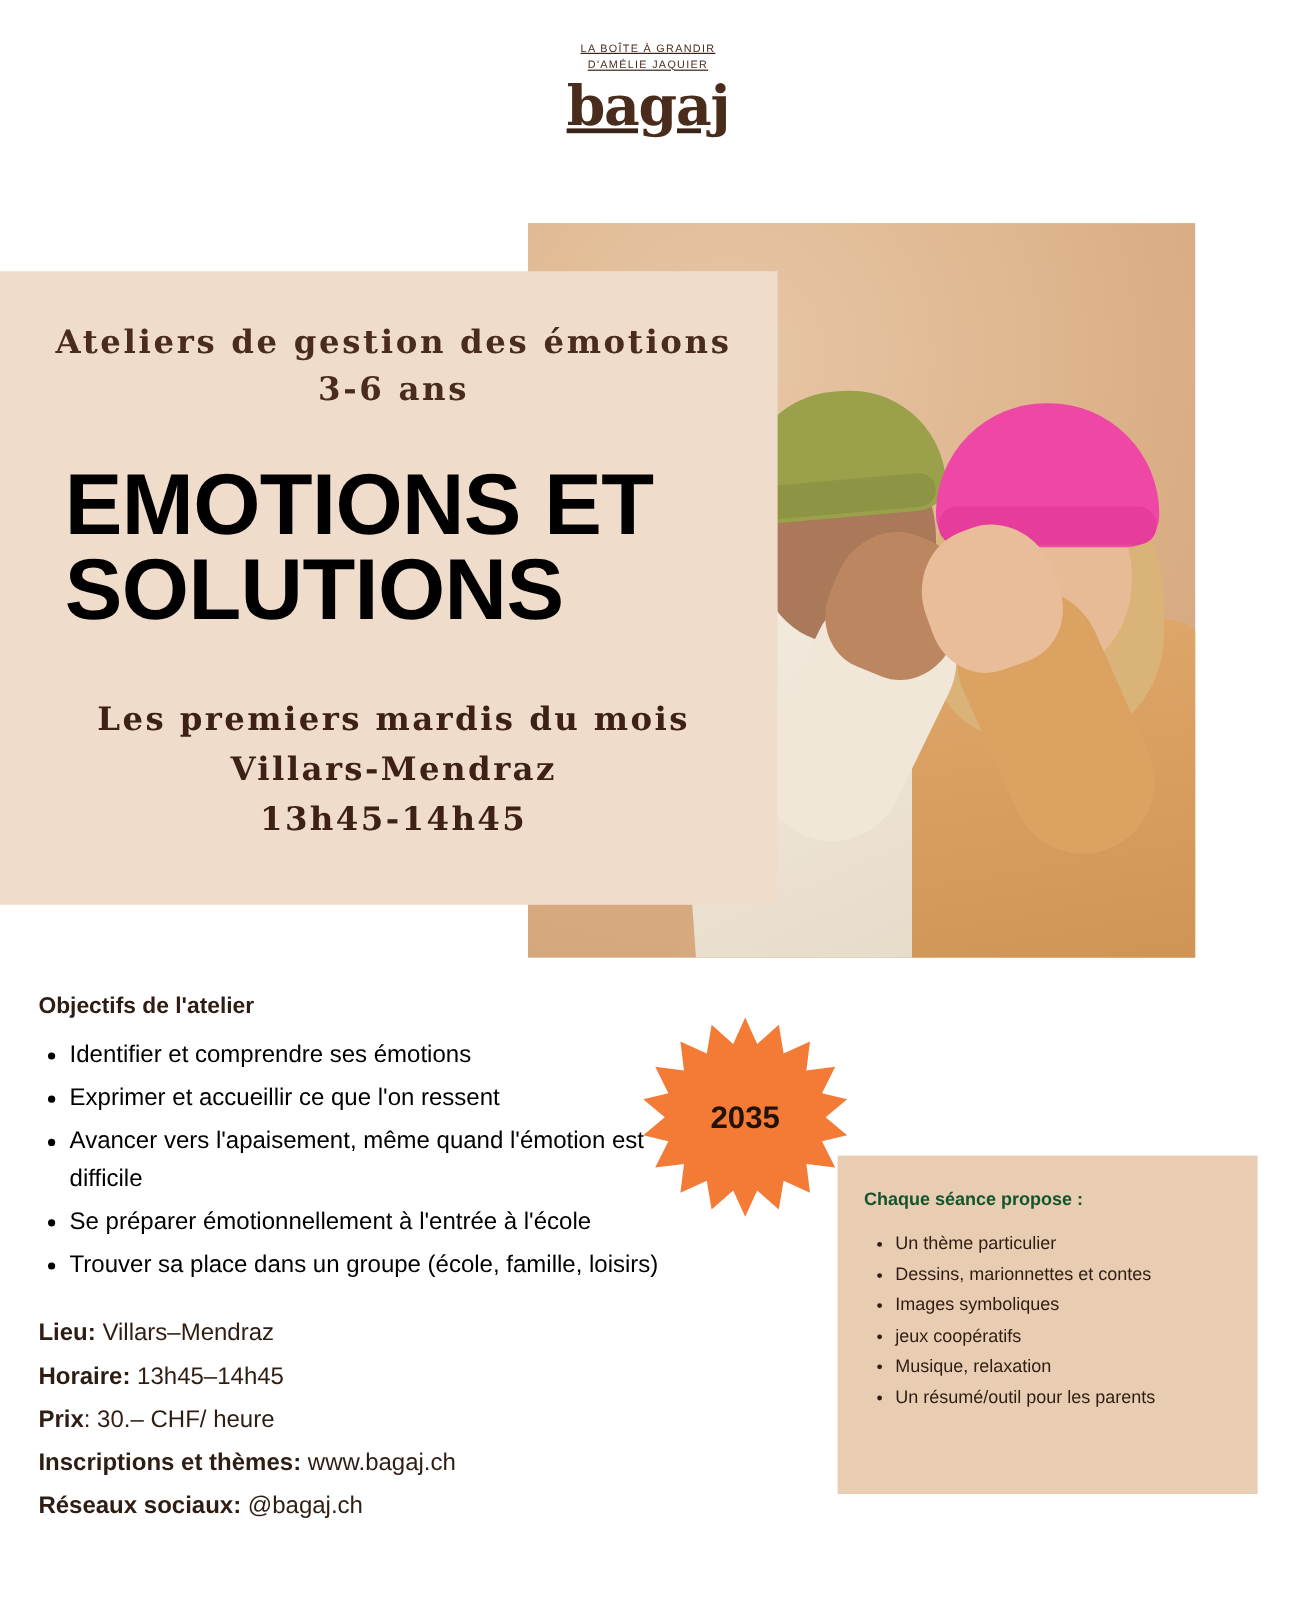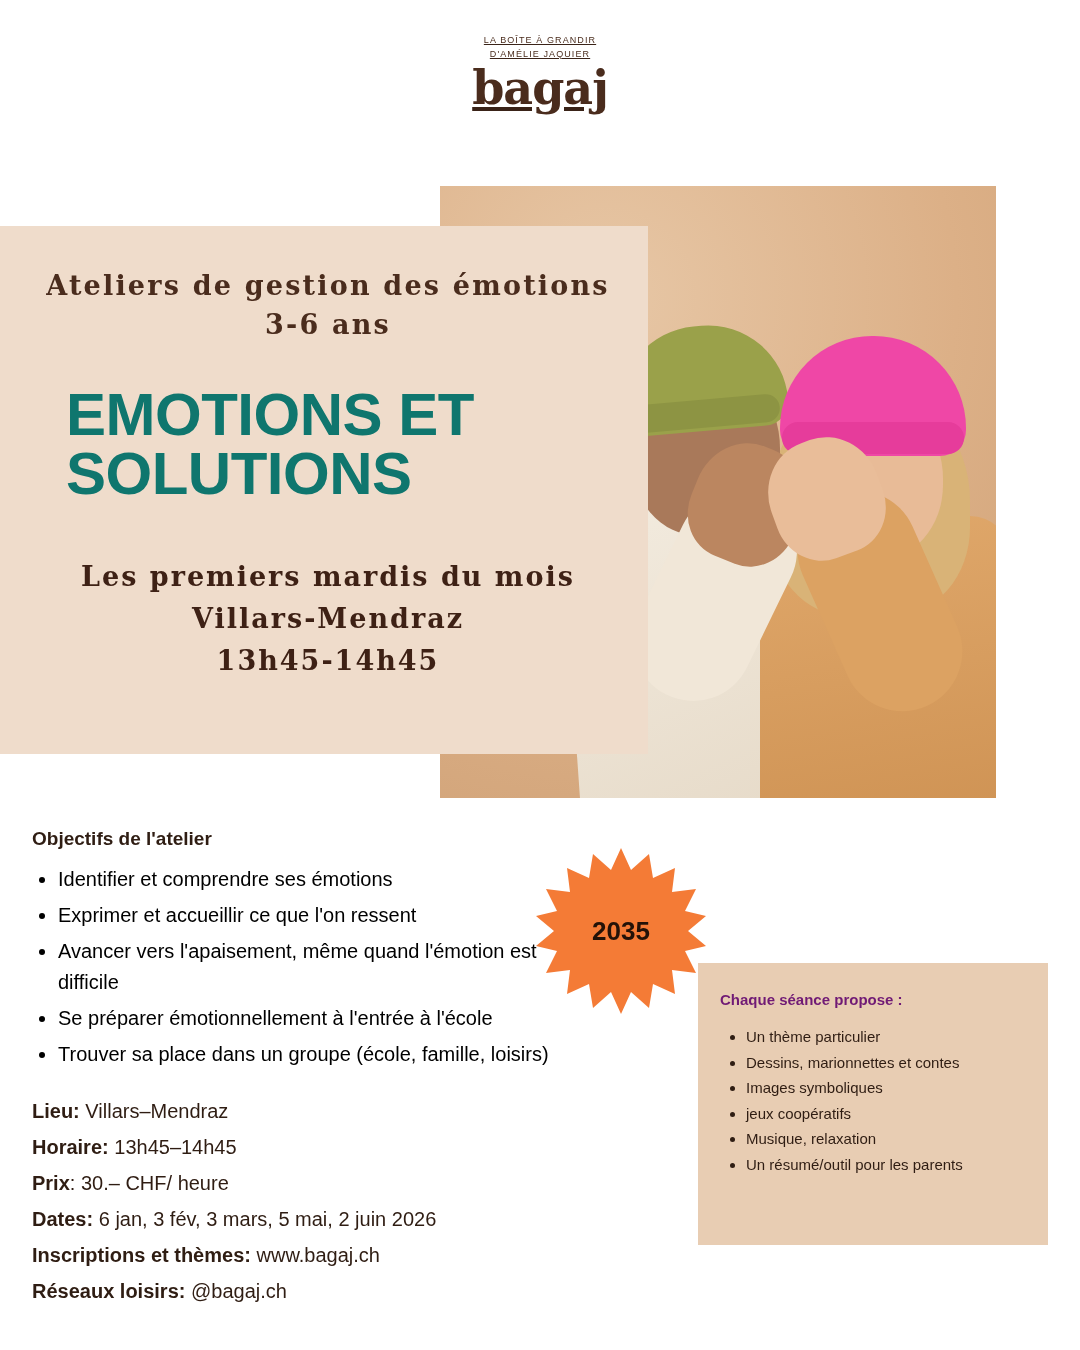--- a/index.html
+++ b/index.html
@@ -198,39 +198,39 @@
     top: 40px;
     width: 648px;
     height: 528px;
     background: #efdccb;
   }
   .hero-inner {
     position: absolute;
     left: 0;
     top: 0;
     width: 656px;
-    padding: 0 40px;
+    padding: 0 28px;
     box-sizing: border-box;
   }
   .hero-kicker {
     font-family: "DejaVu Serif", serif;
     font-weight: 700;
     font-size: 27px;
     letter-spacing: 2.2px;
     color: #4a2c1d;
     text-align: center;
     line-height: 1.45;
     margin-top: 40px;
   }
   .hero-title {
     font-family: "Liberation Sans", sans-serif;
     font-weight: 700;
-    font-size: 60px;
+    font-size: 72px;
     line-height: 0.98;
-    color: #0f766e;
+    color: #000000;
     letter-spacing: -0.5px;
     margin-top: 42px;
     margin-left: 26px;
   }
   .hero-sub {
     font-family: "DejaVu Serif", serif;
     font-weight: 700;
     font-size: 27px;
     letter-spacing: 2px;
     color: #3e2115;
@@ -314,21 +314,21 @@
   }
   .methods-title {
     font-size: 17px;
     font-weight: 700;
     color: #2f1d13;
     margin-bottom: 22px;
   }
   .methods-sub {
     font-size: 15px;
     font-weight: 700;
-    color: #701a75;
+    color: #14532d;
     margin-bottom: 16px;
   }
   .methods ul {
     margin: 0;
     padding-left: 26px;
   }
   .methods li {
     font-size: 15px;
     line-height: 1.7;
     color: #2f1d13;
@@ -395,23 +395,22 @@
     <li>Avancer vers l'apaisement, même quand l'émotion est difficile</li>
     <li>Se préparer émotionnellement à l'entrée à l'école</li>
     <li>Trouver sa place dans un groupe (école, famille, loisirs)</li>
   </ul>
 </div>
 
 <div class="details">
   <p><b>Lieu:</b><span> Villars–Mendraz</span></p>
   <p><b>Horaire:</b><span> 13h45–14h45</span></p>
   <p><b>Prix</b><span>: 30.– CHF/ heure</span></p>
-  <p><b>Dates:</b><span> 6 jan, 3 fév, 3 mars, 5 mai, 2 juin 2026</span></p>
   <p><b>Inscriptions et thèmes:</b><span> www.bagaj.ch</span></p>
-  <p><b>Réseaux loisirs:</b><span> @bagaj.ch</span></p>
+  <p><b>Réseaux sociaux:</b><span> @bagaj.ch</span></p>
 </div>
 
 <div class="methods">
   <div class="methods-sub">Chaque séance propose :</div>
   <ul>
     <li>Un thème particulier</li>
     <li>Dessins, marionnettes et contes</li>
     <li>Images symboliques</li>
     <li>jeux coopératifs</li>
     <li>Musique, relaxation</li>

